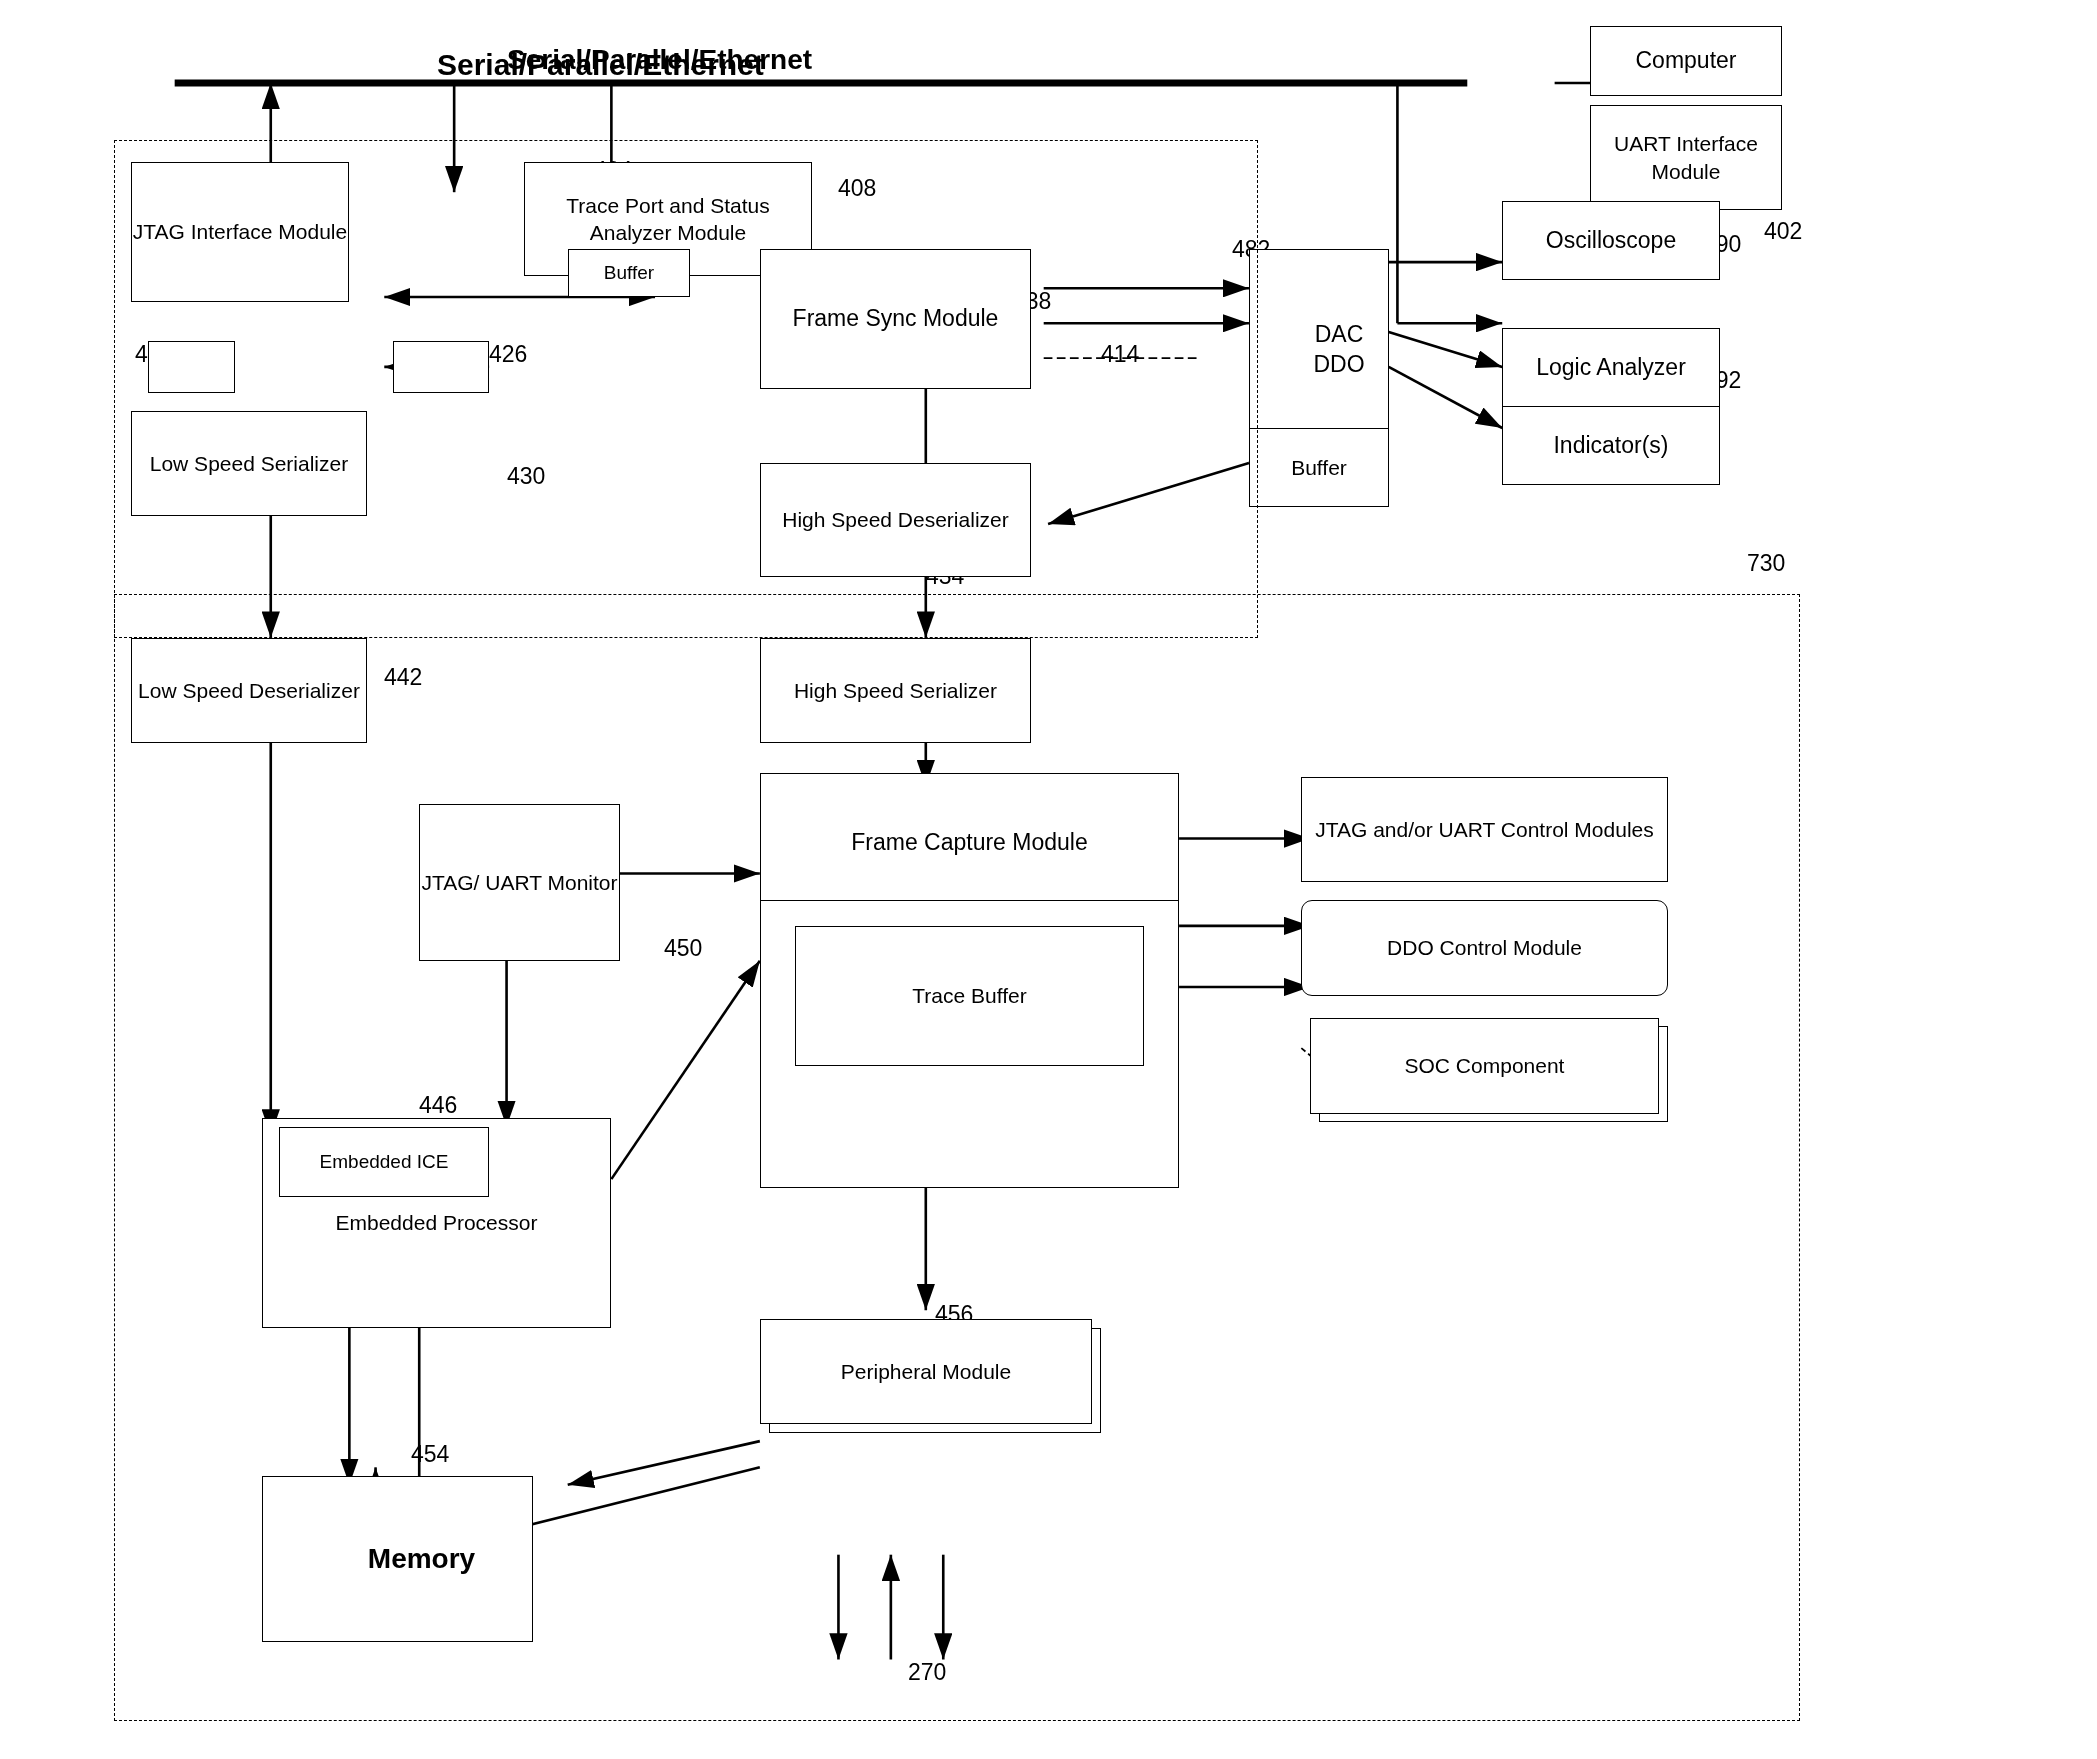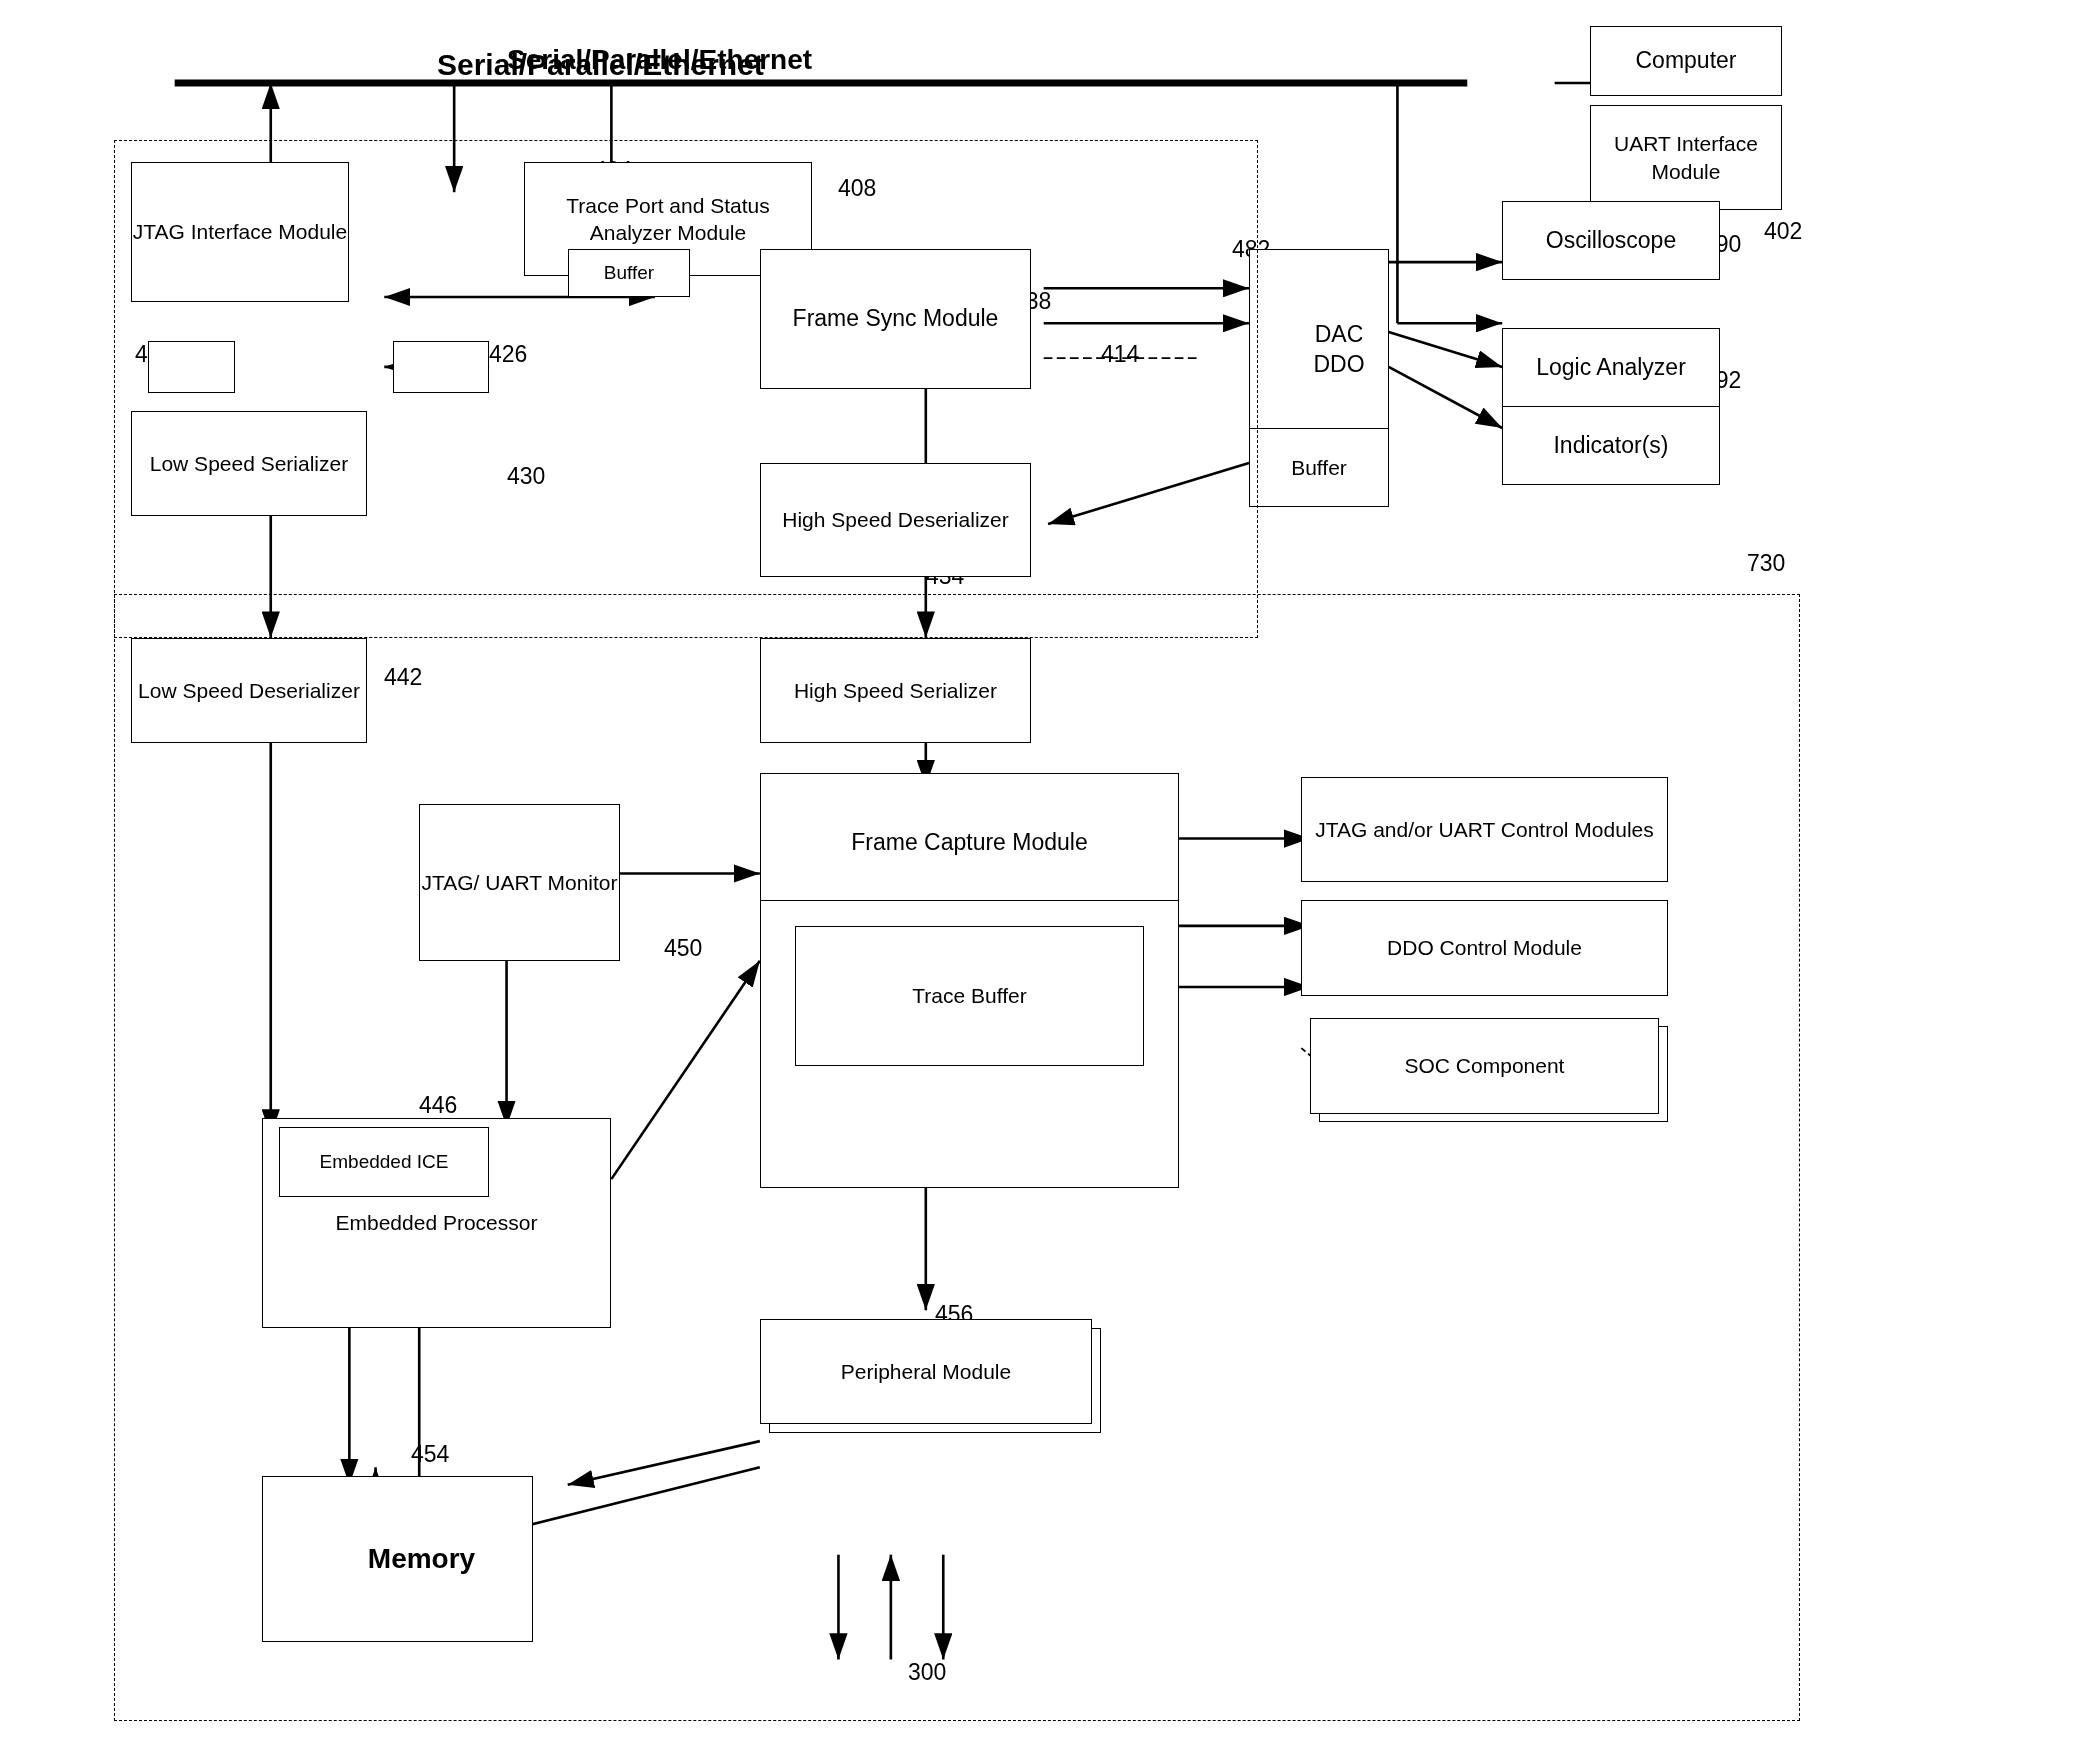--- a/index.html
+++ b/index.html
@@ -168,21 +168,21 @@
   <div class="label" style="top:563px; left:926px;">434</div>
   <div class="label" style="top:288px; left:1013px;">438</div>
   <div class="label" style="top:454px; left:1275px;">440</div>
   <div class="label" style="top:664px; left:384px;">442</div>
   <div class="label" style="top:1135px; left:362px;">444</div>
   <div class="label" style="top:1092px; left:419px;">446</div>
   <div class="label" style="top:935px; left:664px;">450</div>
   <div class="label" style="top:769px; left:952px;">452</div>
   <div class="label" style="top:1441px; left:411px;">454</div>
   <div class="label" style="top:1301px; left:935px;">456</div>
-  <div class="label" style="top:1659px; left:908px;">300</div>
+  <div class="label" style="top:1659px; left:908px;">270</div>
   <div class="label" style="top:786px; left:1511px;">464</div>
   <div class="label" style="top:926px; left:1511px;">466</div>
   <div class="label" style="top:882px; left:891px;">470</div>
   <div class="label" style="top:1074px; left:1380px;">474</div>
   <div class="label" style="top:638px; left:952px;">478</div>
   <div class="label" style="top:428px; left:1341px;">480</div>
   <div class="label" style="top:236px; left:1232px;">482</div>
   <div class="label" style="top:428px; left:1511px;">484</div>
   <div class="label" style="top:231px; left:1703px;">490</div>
   <div class="label" style="top:367px; left:1703px;">492</div>
@@ -253,21 +253,21 @@
 
   <div class="box" style="top:1476px; left:262px; width:271px; height:166px; font-size:28px; font-weight:bold;padding-left:48px;">Memory</div>
 
   <div class="box" style="top:1319px; left:760px; width:332px; height:105px; font-size:21px;"></div>
   <div class="box" style="top:1328px; left:769px; width:332px; height:105px; font-size:21px; background:#fff;"></div>
   <div class="box" style="top:1319px; left:760px; width:332px; height:105px; font-size:21px; background:#fff;">Peripheral Module</div>
 
   <div class="box" style="top:777px; left:1301px; width:367px; height:105px; font-size:21px;">JTAG and/or UART
 Control Modules</div>
 
-  <div class="box" style="top:900px; left:1301px; width:367px; height:96px; font-size:21px;">DDO Control
+  <div class="box" style="top:900px; left:1301px; width:367px; height:96px; font-size:21px;border-radius:11px;">DDO Control
 Module</div>
 
   <div class="box" style="top:1026px; left:1319px; width:349px; height:96px; font-size:21px;"></div>
   <div class="box" style="top:1018px; left:1310px; width:349px; height:96px; font-size:21px; background:#fff;">SOC Component</div>
 
   <div class="label" style="top:48px; left:437px; font-size:30px; font-weight:bold;">Serial/Parallel/Ethernet</div>
 
 </div>
 
 

